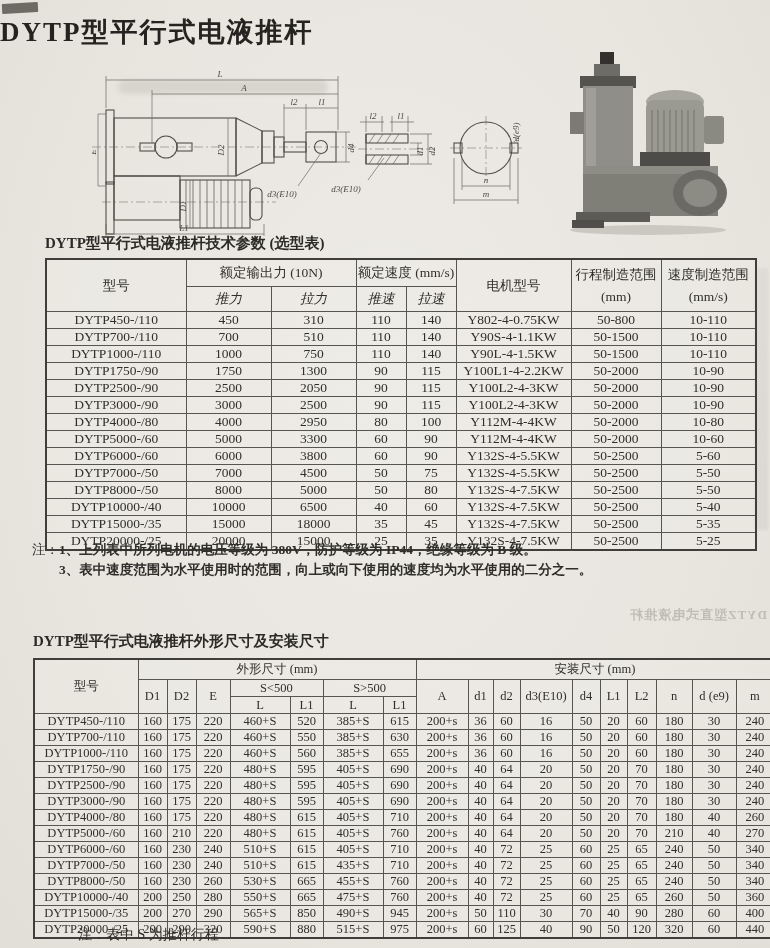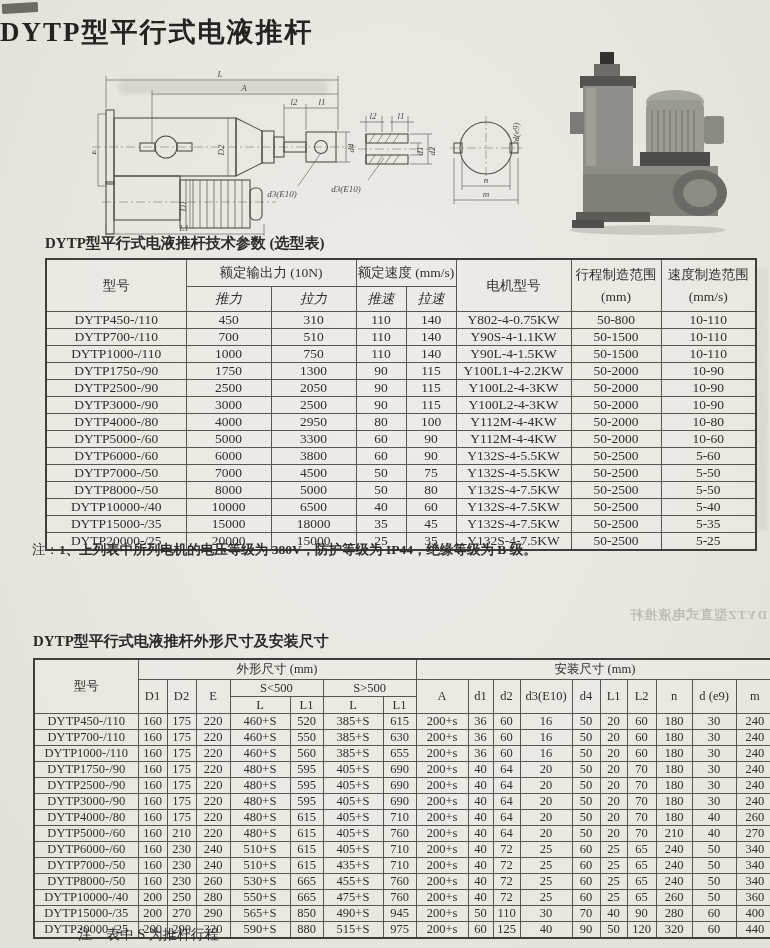--- a/index.html
+++ b/index.html
@@ -394,20 +394,21 @@
           <td>50-2500</td>
           <td>5-25</td>
         </tr>
       </tbody>
   </table>
 
   <div class="notes">
     <span class="notes-label">注：</span>
     <div class="note-list">
       <div class="note">1、上列表中所列电机的电压等级为 380V，防护等级为 IP44，绝缘等级为 B 级。</div>
+      <div class="note">3、表中速度范围为水平使用时的范围，向上或向下使用的速度均为水平使用的二分之一。</div>
     </div>
   </div>
 
   <div class="section-title sec2">DYTP型平行式电液推杆外形尺寸及安装尺寸</div>
 
   <table class="t2">
     <colgroup>
       <col style="width:104px">
         <col style="width:29px">
         <col style="width:29px">

